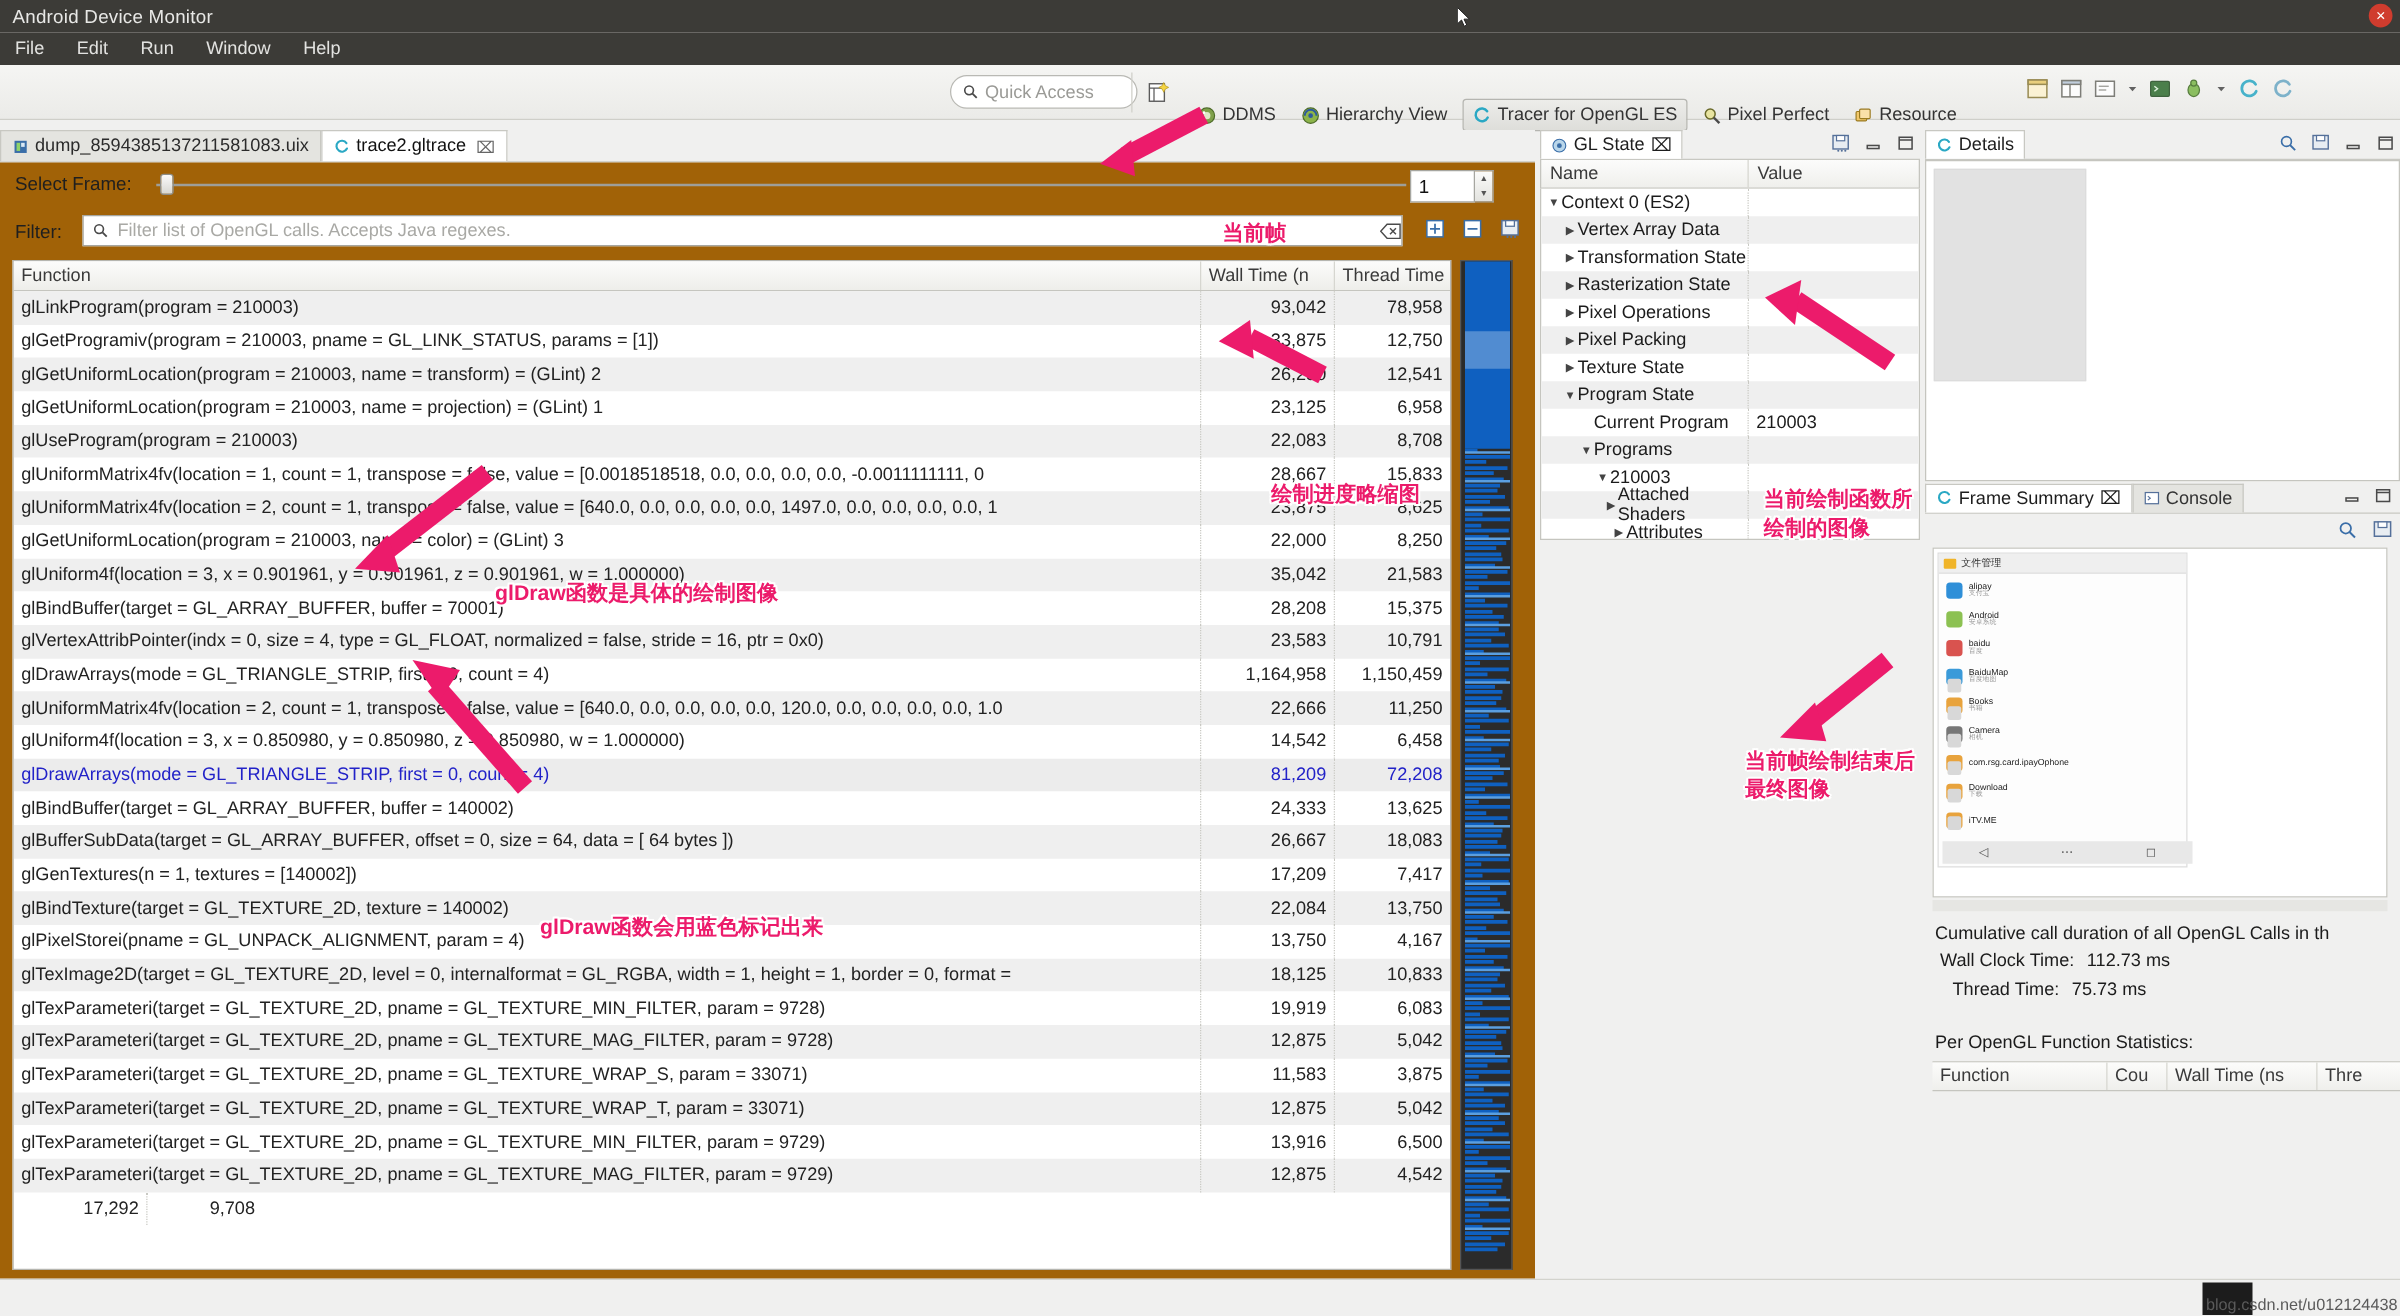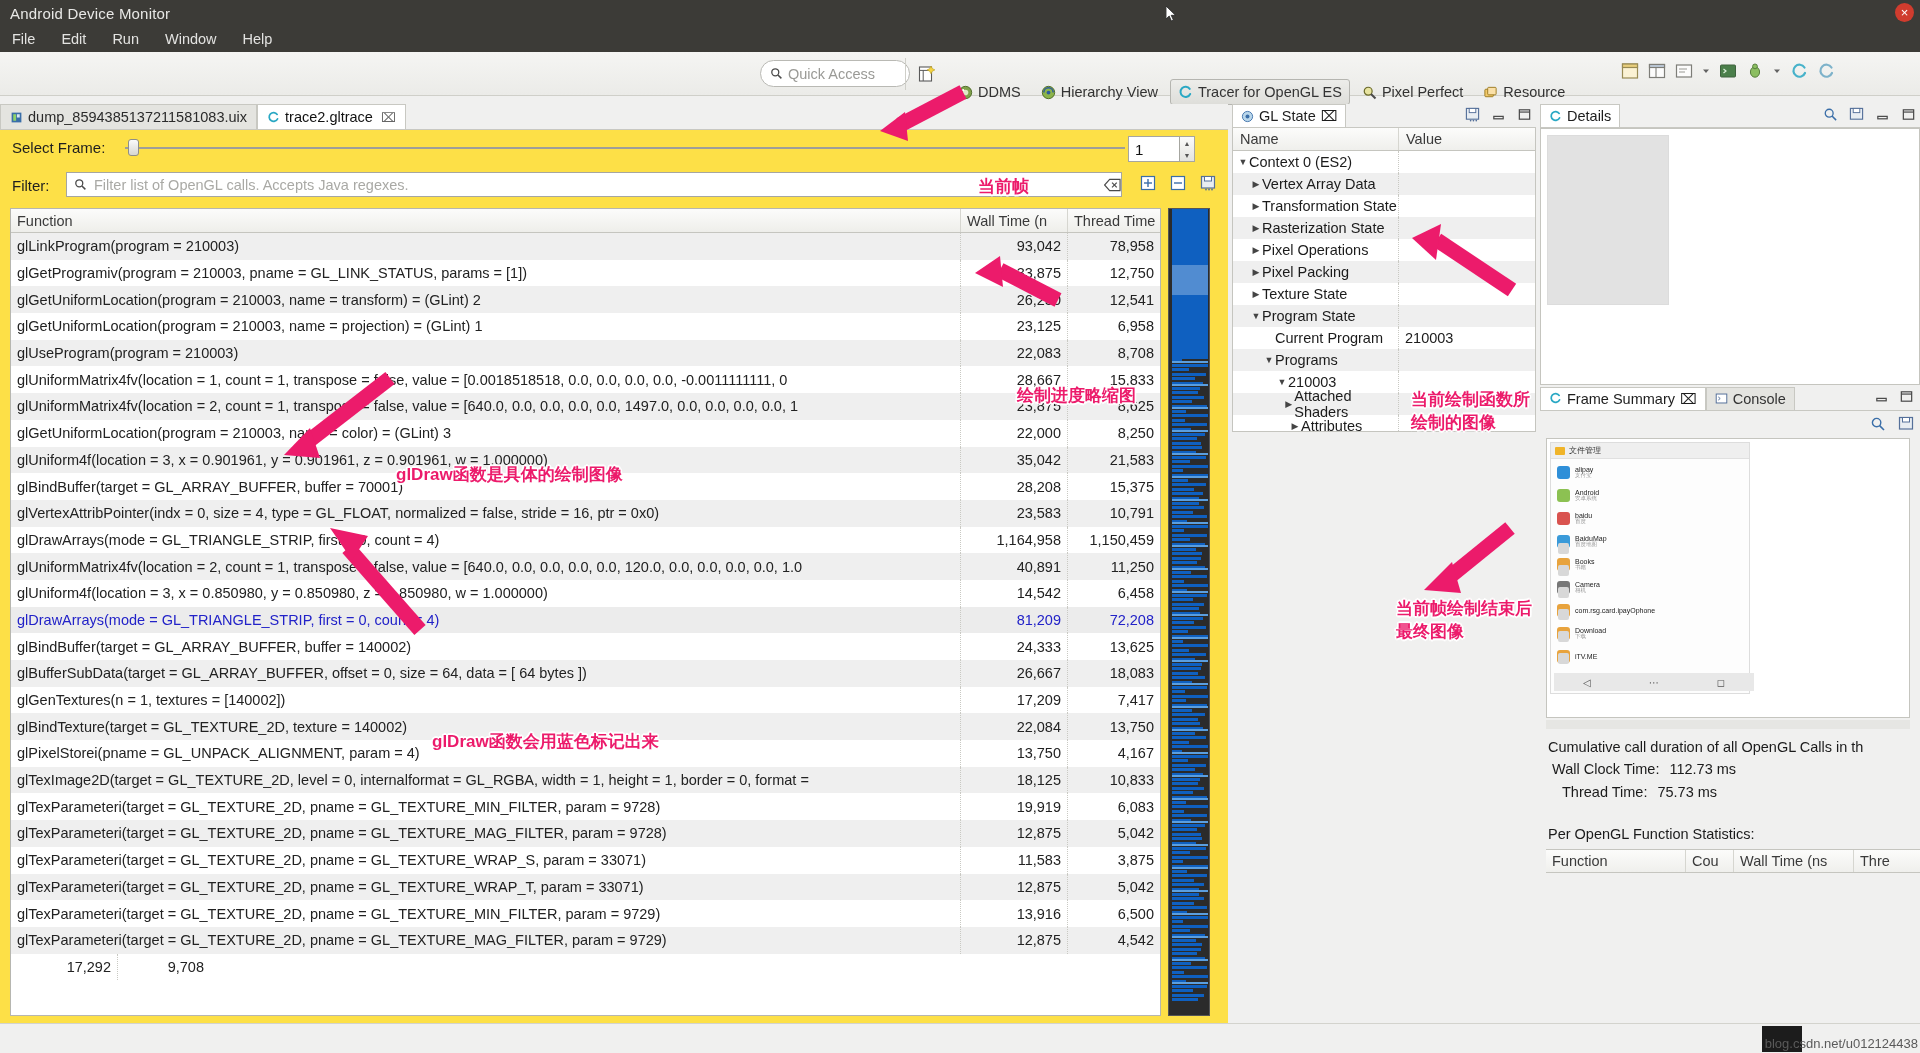--- a/index.html
+++ b/index.html
@@ -110,21 +110,21 @@
     border: 1px solid #c8c8c2; border-bottom: none;
     background: #e4e4e0;
   }
   .etab.active { background: #fff; color: #111; }
   .etab .xmark { color: #666; font-size: 13px; margin-left: 3px; }
 
   
   .editor-body {
     position: absolute; left: 0; top: 130px;
     width: 1228px; height: 893px;
-    background: #fde047;
+    background: #a16207;
   }
   .row-selframe {
     position: absolute; left: 0; top: 0;
     width: 1228px; height: 34px;
     display: flex; align-items: center;
   }
   .lbl-selframe { margin-left: 12px; font-size: 15px; color: #1f1f1f; }
   .slider-track {
     position: absolute; left: 125px; top: 17px;
     width: 1000px; height: 2px; background: #9e9e99;
@@ -625,21 +625,21 @@
             <div class="c c-wt">23,583</div>
             <div class="c c-tt">10,791</div>
           </div>
           <div class="fn-row">
             <div class="c c-fn">glDrawArrays(mode = GL_TRIANGLE_STRIP, first = 0, count = 4)</div>
             <div class="c c-wt">1,164,958</div>
             <div class="c c-tt">1,150,459</div>
           </div>
           <div class="fn-row alt">
             <div class="c c-fn">glUniformMatrix4fv(location = 2, count = 1, transpose = false, value = [640.0, 0.0, 0.0, 0.0, 0.0, 120.0, 0.0, 0.0, 0.0, 0.0, 1.0</div>
-            <div class="c c-wt">40,891</div>
+            <div class="c c-wt">22,666</div>
             <div class="c c-tt">11,250</div>
           </div>
           <div class="fn-row">
             <div class="c c-fn">glUniform4f(location = 3, x = 0.850980, y = 0.850980, z = 0.850980, w = 1.000000)</div>
             <div class="c c-wt">14,542</div>
             <div class="c c-tt">6,458</div>
           </div>
           <div class="fn-row alt draw sel">
             <div class="c c-fn">glDrawArrays(mode = GL_TRIANGLE_STRIP, first = 0, count = 4)</div>
             <div class="c c-wt">81,209</div>

